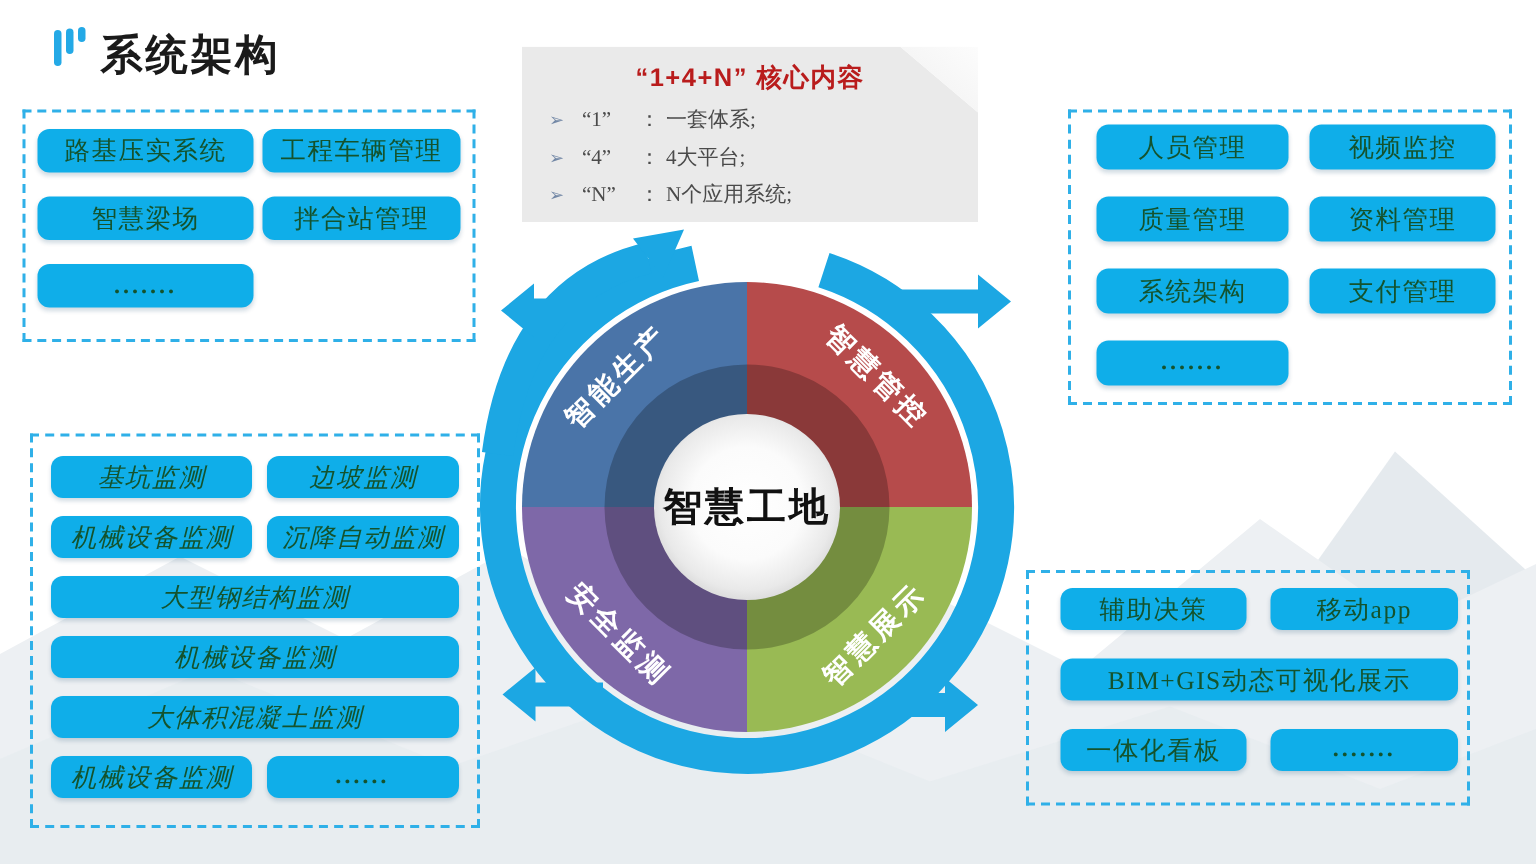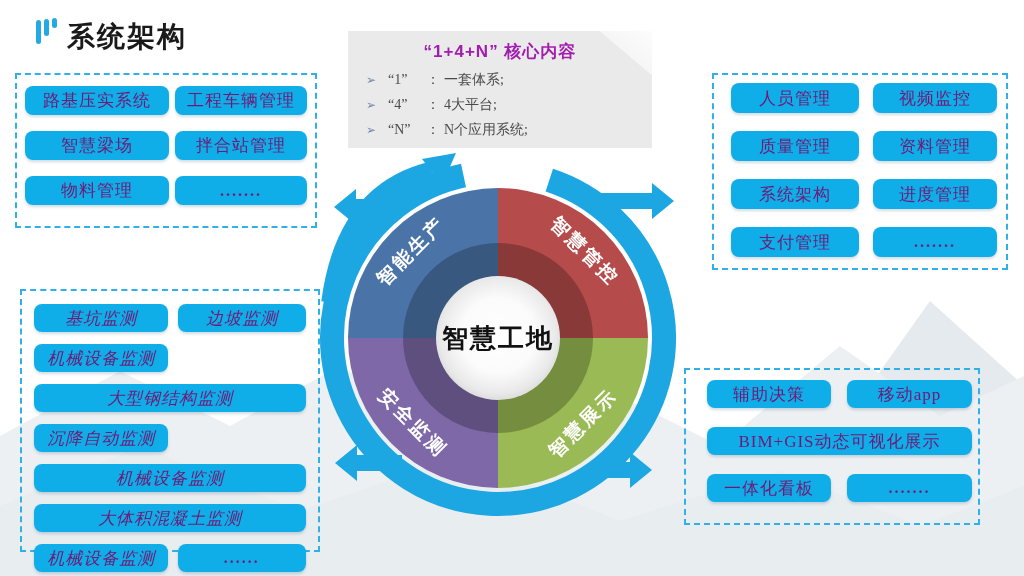--- a/index.html
+++ b/index.html
@@ -19,38 +19,38 @@
   .logo i.b3{height:10px;margin-top:0;}
   .page-title{margin-left:7px;font-size:28px;font-weight:bold;color:#1a1a1a;letter-spacing:2px;padding-top:6px;}
   
   .info-box{position:absolute;left:348px;top:31px;width:304px;height:117px;z-index:3;}
   .info-box .bg{position:absolute;inset:0;background:#EAEAEA;
     clip-path:polygon(0 0,252px 0,304px 44px,304px 117px,0 117px);}
   .info-box .fold{position:absolute;right:0;top:0;width:52px;height:44px;
     clip-path:polygon(0 0,100% 100%,100% 0);
     background:linear-gradient(to top right,#d6d6d6 0%,#f4f4f4 35%,#fcfcfc 100%);}
   .info-title{position:relative;text-align:center;margin-top:9px;font-size:17px;font-weight:bold;
-    color:#a21caf;letter-spacing:1px;}
+    color:#b91c1c;letter-spacing:1px;}
   .info-bullets{position:relative;margin:8px 0 0 18px;}
   .bullet-row{display:flex;align-items:baseline;height:25px;font-size:14px;color:#4A4A4A;
     font-family:"Liberation Serif","DejaVu Serif",serif;}
   .bullet-row .mk{color:#7388A6;font-size:12px;width:22px;font-family:"DejaVu Sans",sans-serif;}
   .bullet-row .term{width:34px;}
   .bullet-row .colon{width:22px;text-align:center;}
   
   .panel{position:absolute;border:2px dashed #2FB0E8;z-index:3;display:grid;box-sizing:border-box;}
   .p-tl{left:15px;top:73px;width:302px;height:155px;grid-template-columns:144px 132px;
         grid-auto-rows:29px;gap:16px 6px;padding:11px 0 0 8px;}
   .p-tr{left:712px;top:73px;width:296px;height:197px;grid-template-columns:128px 124px;
         grid-auto-rows:30px;gap:18px 14px;padding:8px 0 0 17px;}
   .p-bl{left:20px;top:289px;width:300px;height:263px;grid-template-columns:1fr 0.95fr;
         grid-auto-rows:28px;gap:12px 10px;padding:13px 12px 0 12px;font-style:italic;}
-  .p-br{left:684px;top:368px;width:296px;height:157px;grid-template-columns:124px 125px;
+  .p-br{left:684px;top:380px;width:296px;height:157px;grid-template-columns:124px 125px;
         grid-auto-rows:28px;gap:19px 16px;padding:10px 0 0 21px;}
-  .btn{background:#0FAEE9;color:#701a75;border-radius:8px;display:flex;align-items:center;
+  .btn{background:#0FAEE9;color:#14532d;border-radius:8px;display:flex;align-items:center;
     justify-content:center;font-size:17px;letter-spacing:1px;cursor:pointer;
     font-family:"Liberation Serif","DejaVu Serif",serif;
     box-shadow:0 2px 3px rgba(0,60,100,0.18);white-space:nowrap;}
   .btn.wide{grid-column:1 / -1;}
   .btn.dots{font-weight:bold;letter-spacing:2px;font-size:16px;}
   
   .wheel{position:absolute;left:308px;top:143px;width:380px;height:400px;z-index:2;}
   .wheel text{font-family:"Liberation Sans","DejaVu Sans",sans-serif;}
   .quad-label{font-size:19px;font-weight:bold;fill:#ffffff;letter-spacing:3px;}
   .center-label{font-size:26px;font-weight:bold;fill:#111111;letter-spacing:2px;}
@@ -133,41 +133,39 @@
   <text class="quad-label" x="276" y="281" text-anchor="middle" dominant-baseline="middle" transform="rotate(-45 276 281)">智慧展示</text>
 
   <text class="center-label" x="190" y="197" text-anchor="middle" dominant-baseline="middle">智慧工地</text>
 </svg>
 
 <div class="panel p-tl">
   <div class="btn">路基压实系统</div>
   <div class="btn">工程车辆管理</div>
   <div class="btn">智慧梁场</div>
   <div class="btn">拌合站管理</div>
-  <div class="btn">物料管理</div>
   <div class="btn dots">.......</div>
 </div>
 
 <div class="panel p-tr">
   <div class="btn">人员管理</div>
   <div class="btn">视频监控</div>
   <div class="btn">质量管理</div>
   <div class="btn">资料管理</div>
   <div class="btn">系统架构</div>
-  <div class="btn">进度管理</div>
   <div class="btn">支付管理</div>
   <div class="btn dots">.......</div>
 </div>
 
 <div class="panel p-bl">
   <div class="btn">基坑监测</div>
   <div class="btn">边坡监测</div>
   <div class="btn">机械设备监测</div>
+  <div class="btn">沉降自动监测</div>
   <div class="btn wide">大型钢结构监测</div>
-  <div class="btn">沉降自动监测</div>
   <div class="btn wide">机械设备监测</div>
   <div class="btn wide">大体积混凝土监测</div>
   <div class="btn">机械设备监测</div>
   <div class="btn dots">......</div>
 </div>
 
 <div class="panel p-br">
   <div class="btn">辅助决策</div>
   <div class="btn">移动app</div>
   <div class="btn wide">BIM+GIS动态可视化展示</div>

